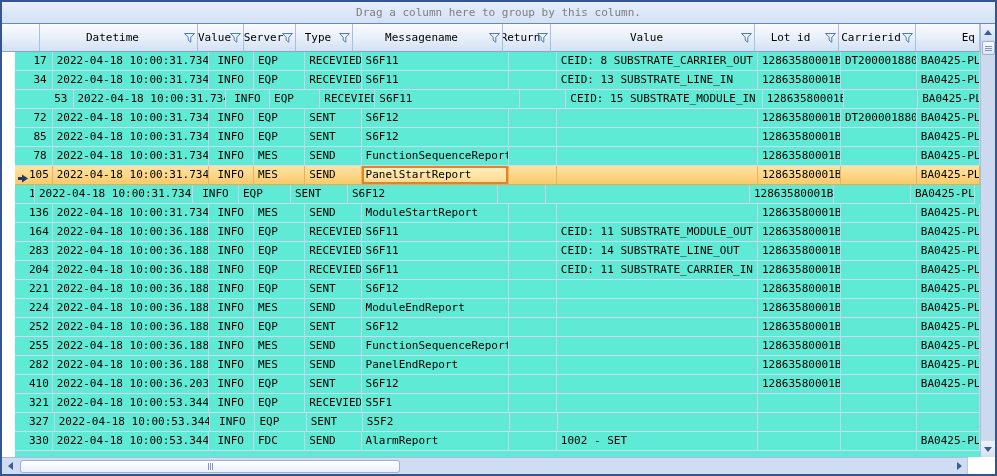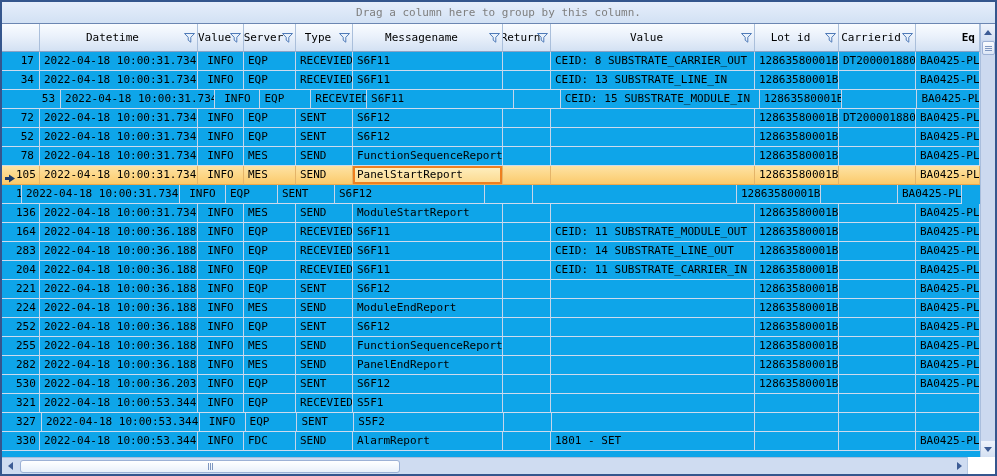--- a/index.html
+++ b/index.html
@@ -31,21 +31,21 @@
     border-right:1px solid #aabfdb;
     border-bottom:1px solid #8aa2c4;
     font-size:11px;color:#000;
     white-space:nowrap;overflow:hidden;
   }
   .hcell .hlabel{padding:0 14px 0 2px;}
   .hcell.h-right{justify-content:flex-end;}
   .hcell.h-right .hlabel{padding:0 4px 0 0;}
   .hcell .filter{position:absolute;right:2px;top:9px;width:11px;height:10px;}
   
-  .rows{flex:1 1 auto;background:#0ea5e9;overflow:hidden;}
+  .rows{flex:1 1 auto;background:#5eead4;overflow:hidden;margin-left:13px;}
   .row{height:19px;display:flex;}
   .cell{
     height:19px;line-height:18px;font-size:11px;color:#000;
     padding-left:4px;white-space:nowrap;overflow:hidden;
     border-right:1px solid #c6d5ea;border-bottom:1px solid #cddbee;
   }
   .cell.col-num{text-align:right;padding-right:5px;padding-left:14px;position:relative;}
   .cell.col-level{text-align:center;padding-left:0;}
   .row.selected .cell{
     background:linear-gradient(#fee3a4,#fbca6b);
@@ -152,21 +152,21 @@
             <span class="filter"><svg viewBox="0 0 11 10" width="11" height="10">
                 <path d="M0.5 0.5 H10.5 L6.8 4.3 V9.2 L4.2 7.2 V4.3 Z" fill="#e8f1fb" stroke="#4f7ab8" stroke-width="1"></path>
               </svg></span>
           </div>
           <div class="hcell col-carrierid" style="width: 77px;">
             <span class="hlabel">Carrierid</span>
             <span class="filter"><svg viewBox="0 0 11 10" width="11" height="10">
                 <path d="M0.5 0.5 H10.5 L6.8 4.3 V9.2 L4.2 7.2 V4.3 Z" fill="#e8f1fb" stroke="#4f7ab8" stroke-width="1"></path>
               </svg></span>
           </div>
-          <div class="hcell col-eqpid h-right" style="width: 64px; font-weight: bold;">
+          <div class="hcell col-eqpid h-right" style="width: 64px;">
             <span class="hlabel">Eq</span>
           </div>
         </div>
       <div class="rows" id="rows">
           <div class="row">
             <div class="cell col-num" style="width: 38px;">17</div>
             <div class="cell col-datetime" style="width: 158px;">2022-04-18 10:00:31.734</div>
             <div class="cell col-level" style="width: 46px;">INFO</div>
             <div class="cell col-server" style="width: 52px;">EQP</div>
             <div class="cell col-type" style="width: 57px;">RECEVIED</div>
@@ -210,21 +210,21 @@
             <div class="cell col-server" style="width: 52px;">EQP</div>
             <div class="cell col-type" style="width: 57px;">SENT</div>
             <div class="cell col-messagename" style="width: 150px;">S6F12</div>
             <div class="cell col-return" style="width: 48px;"></div>
             <div class="cell col-value" style="width: 204px;"></div>
             <div class="cell col-lotid" style="width: 84px;">12863580001B</div>
             <div class="cell col-carrierid" style="width: 77px;">DT200001880</div>
             <div class="cell col-eqpid" style="width: 64px;">BA0425-PLA</div>
           </div>
           <div class="row">
-            <div class="cell col-num" style="width: 38px;">52</div>
+            <div class="cell col-num" style="width: 38px;">85</div>
             <div class="cell col-datetime" style="width: 158px;">2022-04-18 10:00:31.734</div>
             <div class="cell col-level" style="width: 46px;">INFO</div>
             <div class="cell col-server" style="width: 52px;">EQP</div>
             <div class="cell col-type" style="width: 57px;">SENT</div>
             <div class="cell col-messagename" style="width: 150px;">S6F12</div>
             <div class="cell col-return" style="width: 48px;"></div>
             <div class="cell col-value" style="width: 204px;"></div>
             <div class="cell col-lotid" style="width: 84px;">12863580001B</div>
             <div class="cell col-carrierid" style="width: 77px;"></div>
             <div class="cell col-eqpid" style="width: 64px;">BA0425-PLA</div>
@@ -381,21 +381,21 @@
             <div class="cell col-server" style="width: 52px;">MES</div>
             <div class="cell col-type" style="width: 57px;">SEND</div>
             <div class="cell col-messagename" style="width: 150px;">PanelEndReport</div>
             <div class="cell col-return" style="width: 48px;"></div>
             <div class="cell col-value" style="width: 204px;"></div>
             <div class="cell col-lotid" style="width: 84px;">12863580001B</div>
             <div class="cell col-carrierid" style="width: 77px;"></div>
             <div class="cell col-eqpid" style="width: 64px;">BA0425-PLA</div>
           </div>
           <div class="row">
-            <div class="cell col-num" style="width: 38px;">530</div>
+            <div class="cell col-num" style="width: 38px;">410</div>
             <div class="cell col-datetime" style="width: 158px;">2022-04-18 10:00:36.203</div>
             <div class="cell col-level" style="width: 46px;">INFO</div>
             <div class="cell col-server" style="width: 52px;">EQP</div>
             <div class="cell col-type" style="width: 57px;">SENT</div>
             <div class="cell col-messagename" style="width: 150px;">S6F12</div>
             <div class="cell col-return" style="width: 48px;"></div>
             <div class="cell col-value" style="width: 204px;"></div>
             <div class="cell col-lotid" style="width: 84px;">12863580001B</div>
             <div class="cell col-carrierid" style="width: 77px;"></div>
             <div class="cell col-eqpid" style="width: 64px;">BA0425-PLA</div>
@@ -427,21 +427,21 @@
             <div class="cell col-eqpid" style="width: 64px;"></div>
           </div>
           <div class="row">
             <div class="cell col-num" style="width: 38px;">330</div>
             <div class="cell col-datetime" style="width: 158px;">2022-04-18 10:00:53.344</div>
             <div class="cell col-level" style="width: 46px;">INFO</div>
             <div class="cell col-server" style="width: 52px;">FDC</div>
             <div class="cell col-type" style="width: 57px;">SEND</div>
             <div class="cell col-messagename" style="width: 150px;">AlarmReport</div>
             <div class="cell col-return" style="width: 48px;"></div>
-            <div class="cell col-value" style="width: 204px;">1801 - SET</div>
+            <div class="cell col-value" style="width: 204px;">1002 - SET</div>
             <div class="cell col-lotid" style="width: 84px;"></div>
             <div class="cell col-carrierid" style="width: 77px;"></div>
             <div class="cell col-eqpid" style="width: 64px;">BA0425-PLA</div>
           </div>
         </div>
     </div>
 
     <div class="vscroll">
       <div class="vs-btn">
           <span class="tri up"></span>

